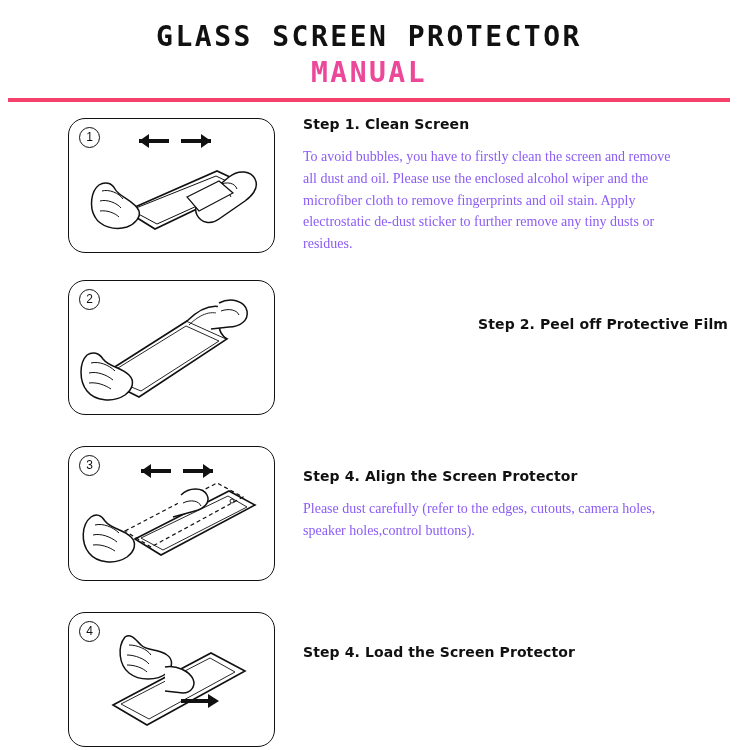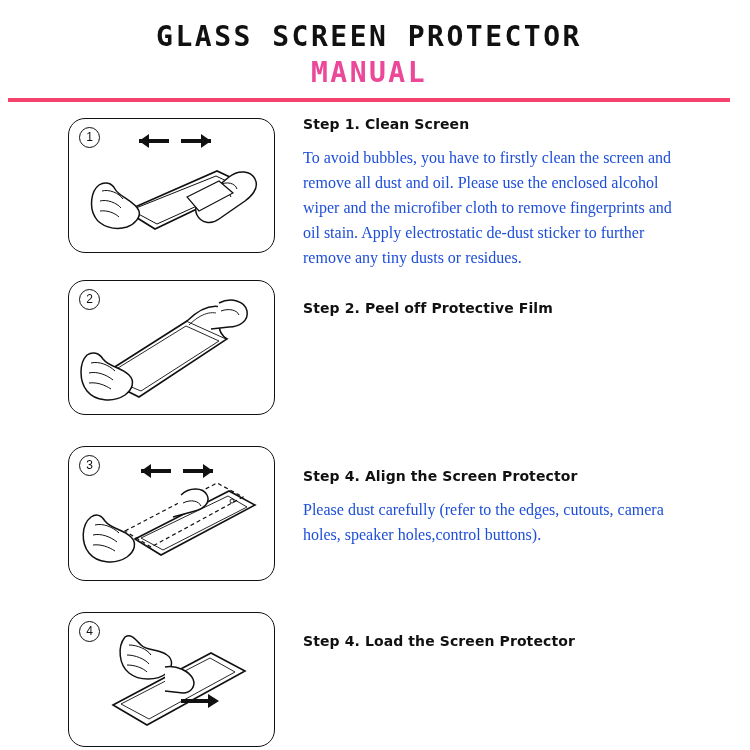--- a/index.html
+++ b/index.html
@@ -93,39 +93,39 @@
   .step-title {
     font-family: "DejaVu Sans", sans-serif;
     font-weight: bold;
     font-size: 14px;
     color: #111;
     margin: 0 0 14px 0;
     letter-spacing: 0.1px;
   }
   .step-body {
     font-family: "Liberation Serif", serif;
-    font-size: 16px;
+    font-size: 14px;
     line-height: 1.55;
-    color: #1d4ed8;
+    color: #8b5cf6;
     margin: 0;
     max-width: 380px;
   }
   .step-2 .text-col, .step-3 .text-col, .step-4 .text-col { padding-top: 0; }
   .step-1 .text-col { padding-top: 0; }
 
   
   .step-1 { padding-top: 8px; }
   .step-2 { padding-top: 4px; }
   .step-3 { padding-top: 4px; }
   .step-4 { padding-top: 4px; }
 
   .step-1 .text-col { margin-top: -2px; }
-  .step-2 .text-col { margin-top: 20px; }
+  .step-2 .text-col { margin-top: 36px; text-align: right; }
   .step-3 .text-col { margin-top: 22px; }
-  .step-4 .text-col { margin-top: 21px; }
+  .step-4 .text-col { margin-top: 32px; }
 </style>
 </head>
 <body>
 
 <div class="page">
 
   <div class="header">
     <div class="title-line">GLASS SCREEN PROTECTOR</div>
     <div class="title-line2">MANUAL</div>
     <div class="rule"></div>

